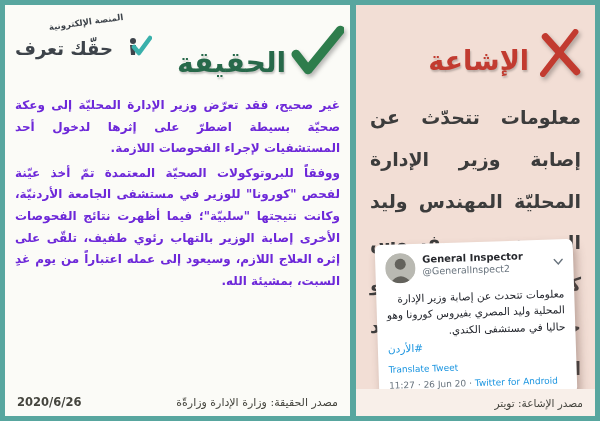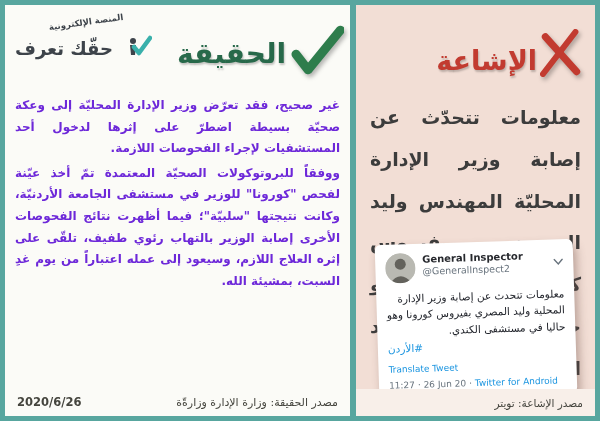--- a/index.html
+++ b/index.html
@@ -10,35 +10,35 @@
   .panel-rumor{left:356px;width:239px;background:#f2ded5;}
 
   
   .logo{position:absolute;top:10px;left:8px;width:140px;height:58px;color:#3d434a;}
   .logo-arc{position:absolute;top:2px;left:18px;width:110px;font-size:8.5px;font-weight:bold;
             text-align:center;transform:rotate(-8deg);direction:rtl;color:#3d434a;}
   .logo-main{position:absolute;top:18px;left:2px;display:flex;direction:rtl;align-items:center;gap:13px;}
   .logo-title{font-size:18px;font-weight:bold;letter-spacing:-0.5px;}
 
   
-  .truth-title-row{position:absolute;top:18px;right:6px;display:flex;direction:rtl;align-items:flex-start;gap:4px;}
+  .truth-title-row{position:absolute;top:18px;right:6px;display:flex;direction:rtl;align-items:center;gap:4px;}
   .truth-check{filter:drop-shadow(2px 3px 2px rgba(0,0,0,.28));}
   .truth-title{font-size:28px;font-weight:bold;color:#27694a;text-shadow:1px 2px 2px rgba(0,0,0,.22);
                padding-top:14px;}
   .truth-body{position:absolute;top:90px;right:10px;left:10px;direction:rtl;text-align:justify;
               color:#6d28d9;font-weight:bold;font-size:12px;line-height:1.8;}
   .truth-body p{margin:0 0 3px 0;}
   .truth-footer{position:absolute;bottom:7px;left:12px;right:12px;display:flex;
                 justify-content:space-between;align-items:center;color:#45453e;}
   .truth-date{font-size:11.5px;font-weight:bold;direction:ltr;}
   .truth-source{font-size:11px;direction:rtl;}
 
   
   .rumor-title-row{position:absolute;top:22px;right:10px;left:10px;display:flex;direction:rtl;
-                   align-items:center;justify-content:flex-start;}
+                   align-items:center;gap:8px;justify-content:flex-start;}
   .rumor-x{filter:drop-shadow(2px 3px 2px rgba(0,0,0,.28));}
   .rumor-title{font-size:27px;font-weight:bold;color:#c23b30;text-shadow:1px 2px 2px rgba(0,0,0,.22);
                padding-top:10px;}
   .rumor-body{position:absolute;top:92px;right:14px;left:14px;direction:rtl;text-align:justify;
               color:#3c3c3c;font-weight:bold;font-size:19px;line-height:2.2;}
   .rumor-footer{position:absolute;bottom:0;left:0;right:0;height:27px;background:#f8efe9;
                 display:flex;align-items:center;justify-content:flex-start;padding:0 12px;
                 font-size:10.5px;color:#45453e;direction:rtl;box-sizing:border-box;}
 
   

